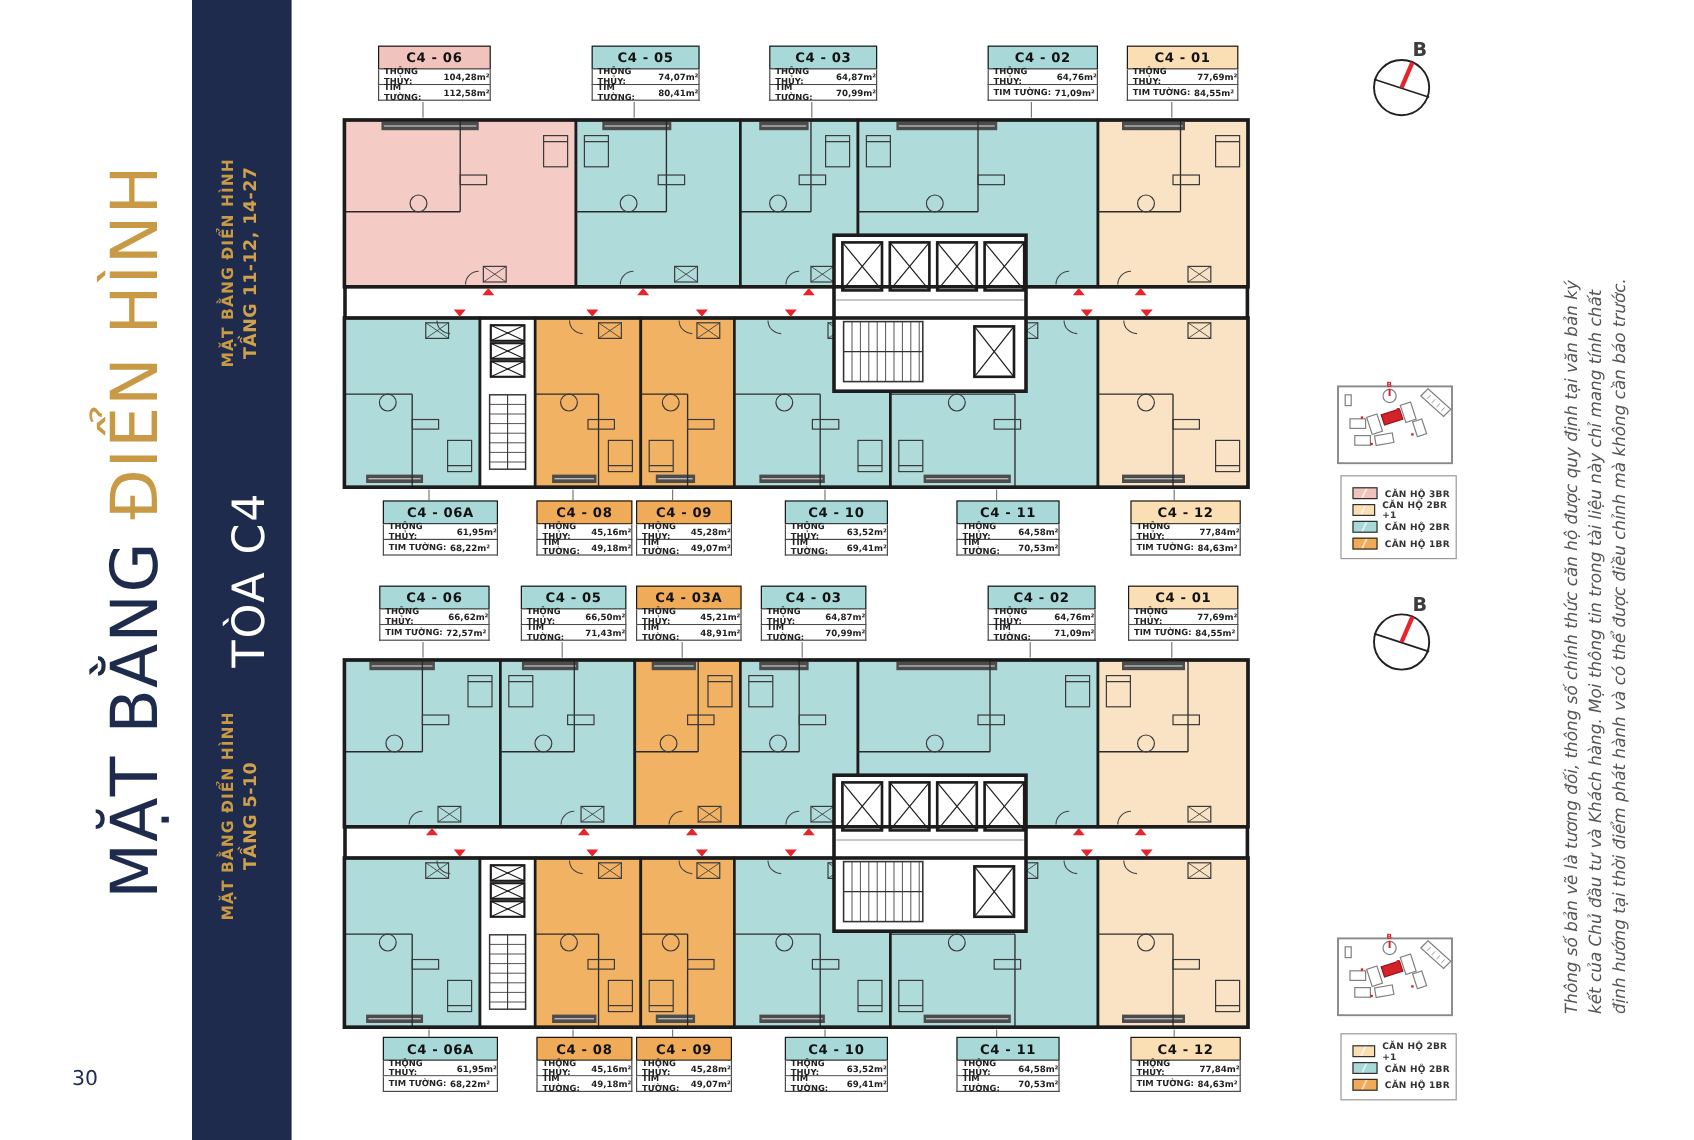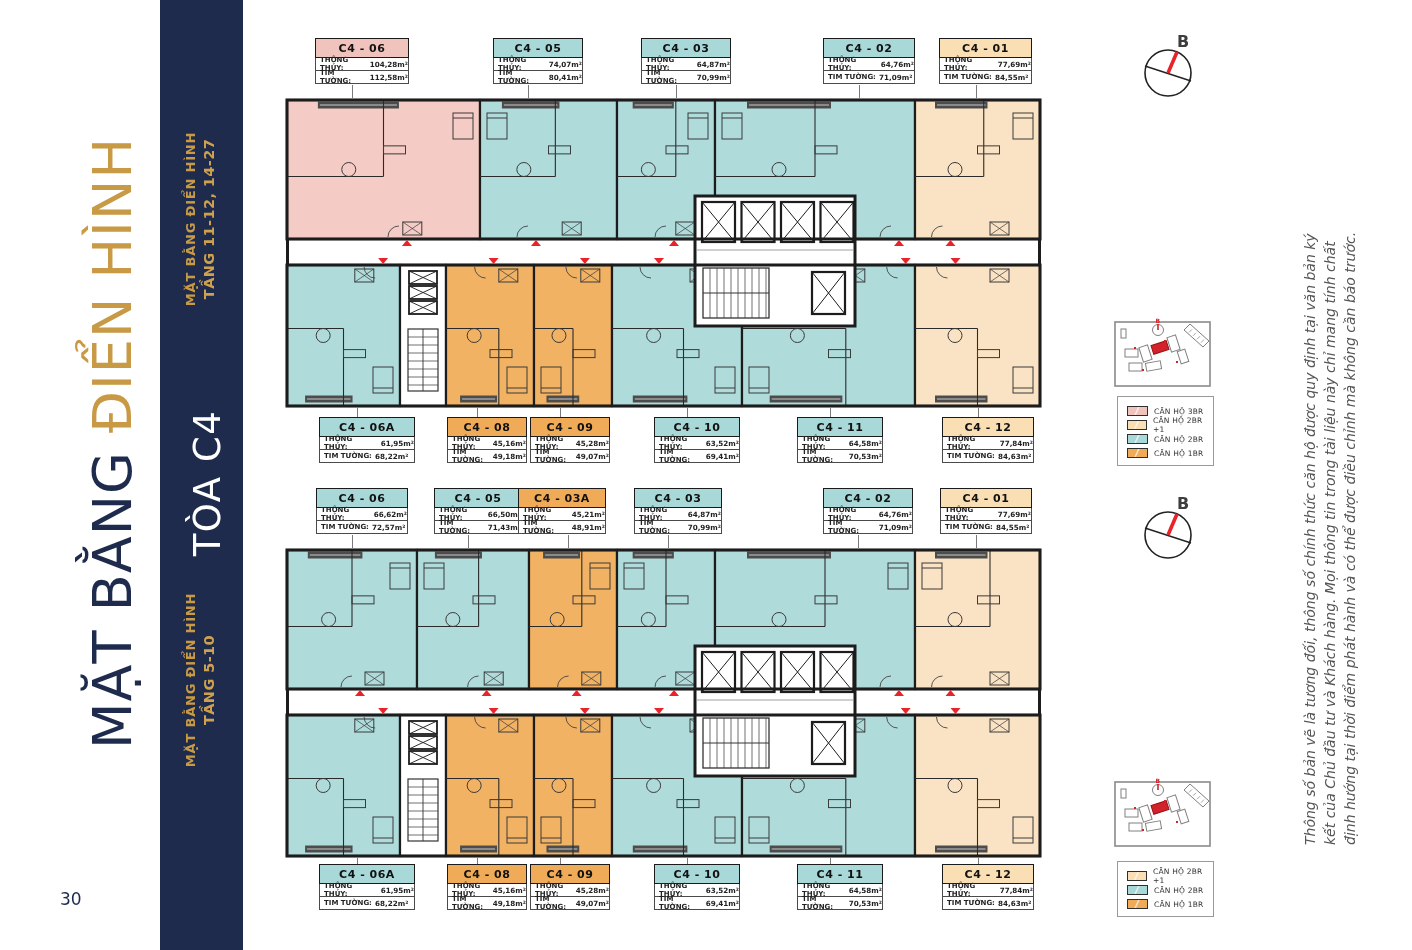--- a/index.html
+++ b/index.html
@@ -22,21 +22,21 @@
   .lb-row{height:12px;border:1px solid #4a4a4a;border-top:none;background:#fff;display:flex;
           align-items:center;padding-left:4px;gap:3px;font-size:7px;color:#222;font-weight:bold;}
   .lb-val{font-size:7.2px;}
   .conn{position:absolute;width:1px;background:#7a7a7a;z-index:1;}
   .plan-svg{position:absolute;z-index:2;}
   
   .legend{position:absolute;border:1.2px solid #999;background:#fff;padding:7px 0 5px 9px;box-sizing:border-box;}
   .lg-row{display:flex;align-items:center;gap:6px;height:14px;}
   .lg-swatch{width:21px;height:10px;border:1.3px solid #2f2f2f;box-sizing:border-box;
              background-image:linear-gradient(115deg,transparent 42%,rgba(255,255,255,.8) 47%,transparent 54%);}
-  .lg-label{font-size:7.5px;color:#333;font-weight:normal;letter-spacing:.2px;}
+  .lg-label{font-size:7.5px;color:#333;font-weight:bold;letter-spacing:.2px;}
   .disc-line{display:block;}
   .disclaimer{font-size:14px;font-style:italic;color:#565656;line-height:20px;text-align:left;
               align-items:flex-start;}
 </style>
 </head>
 <body>
 
 <div class="page">
 
   <div class="vblock big-title" style="width:600px;height:84px;left:-188px;top:401px;">
@@ -210,21 +210,21 @@
         <div class="lb-row">
           <span>THÔNG THỦY:</span>
           <span class="lb-val">66,50m²</span>
         </div>
         <div class="lb-row">
           <span>TIM TƯỜNG:</span>
           <span class="lb-val">71,43m²</span>
         </div>
       </div>
       <div class="conn" style="left: 568px; top: 535px; height: 13px;"></div>
-      <div class="label-box" style="left: 508px; top: 488px; width: 88px;">
+      <div class="label-box" style="left: 520px; top: 488px; width: 88px;">
         <div class="lb-head" style="background: rgb(240, 171, 88);">C4 - 03A</div>
         <div class="lb-row">
           <span>THÔNG THỦY:</span>
           <span class="lb-val">45,21m²</span>
         </div>
         <div class="lb-row">
           <span>TIM TƯỜNG:</span>
           <span class="lb-val">48,91m²</span>
         </div>
       </div>

